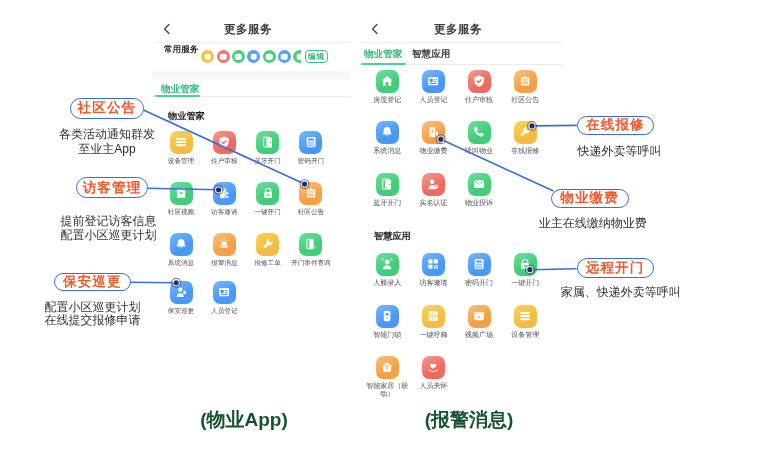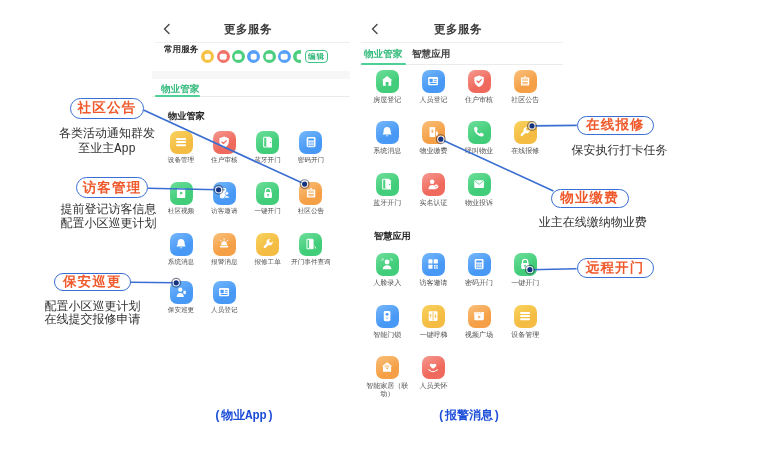--- a/index.html
+++ b/index.html
@@ -1,17 +1,17 @@
 <!DOCTYPE html>
 <html><head>
 <meta charset="utf-8">
 <style>
   html,body{margin:0;padding:0;background:#ffffff;}
   #stage{position:relative;width:742px;height:474px;background:#ffffff;overflow:hidden;
-         font-family:Liberation Mono, monospace;}
+         font-family:Liberation Sans, sans-serif;}
   #stage *{box-sizing:border-box;}
   .abs{position:absolute;}
   .panel{position:absolute;inset:0;pointer-events:none;}
   .panel > *{pointer-events:auto;}
   
   .nav-title{font-size:11.5px;font-weight:600;color:#3c3c3c;letter-spacing:.5px;white-space:nowrap;transform:translateX(-50%);}
   .back-btn{width:12px;height:12px;cursor:pointer;}
   .hair{height:1px;background:#efefef;}
   .quick-label{font-size:8.6px;font-weight:700;color:#2b2b2b;white-space:nowrap;}
   .quick-ico{position:absolute;border-radius:50%;}
@@ -25,21 +25,21 @@
   .tab.idle{color:#3f3f3f;}
   .tab-underline{height:2px;border-radius:1px;background:#4ecf96;}
   .sec-title{font-size:9.2px;font-weight:700;color:#222;white-space:nowrap;}
   
   .cell{position:absolute;width:48px;display:flex;flex-direction:column;align-items:center;cursor:pointer;}
   .app-ico{width:23px;height:23px;border-radius:7.2px;position:relative;flex:0 0 auto;
            display:flex;align-items:center;justify-content:center;}
   .app-ico svg{width:14.2px;height:14.2px;display:block;}
   .cell .lbl{margin-top:3px;font-size:7px;line-height:8.6px;color:#4e4e4e;text-align:center;white-space:normal;}
   #gridLeft .cell .lbl{font-size:6.6px;}
-  .caption{font-size:12px;font-weight:700;color:#1d4ed8;white-space:nowrap;transform:translateX(-50%);}
+  .caption{font-size:19px;font-weight:700;color:#14532d;white-space:nowrap;transform:translateX(-50%);}
   
   .pill{position:absolute;border:1.5px solid #3a6ed2;border-radius:999px;background:#fff;
         display:flex;align-items:center;justify-content:center;color:#f0592b;font-weight:600;
         font-size:13.5px;letter-spacing:1.2px;white-space:nowrap;}
   .desc{position:absolute;color:#303030;font-size:12px;font-weight:500;text-align:center;
         white-space:nowrap;transform:translateX(-50%);}
   #overlay{position:absolute;left:0;top:0;width:778px;height:474px;pointer-events:none;}
 </style>
 </head>
 <body>
@@ -537,34 +537,35 @@
       <circle cx="529.9" cy="269.7" r="2.6" fill="#14327e"></circle>
     </g>
     </svg>
   <div id="callouts">
       <div class="pill" style="left: 70px; top: 97.5px; width: 74px; height: 21.5px;">社区公告</div>
       <div class="desc" style="left: 107px; top: 127.3px; line-height: 14.4px;">
         <div>各类活动通知群发</div>
         <div>至业主App</div>
       </div>
       <div class="pill" style="left: 75.8px; top: 177px; width: 72.5px; height: 21px;">访客管理</div>
-      <div class="desc" style="left: 108.5px; top: 203px; line-height: 14.4px;">
+      <div class="desc" style="left: 108.5px; top: 214px; line-height: 14.4px;">
         <div>提前登记访客信息</div>
         <div>配置小区巡更计划</div>
       </div>
       <div class="pill" style="left: 54px; top: 273px; width: 76.6px; height: 18.4px;">保安巡更</div>
       <div class="desc" style="left: 92.5px; top: 301.2px; line-height: 13.2px;">
         <div>配置小区巡更计划</div>
         <div>在线提交报修申请</div>
       </div>
       <div class="pill" style="left: 576.8px; top: 116px; width: 77.2px; height: 18.6px;">在线报修</div>
       <div class="desc" style="left: 619.5px; top: 144.5px; line-height: 13.4px;">
-        <div>保安执行打卡任务</div>
+        <div>快递外卖等呼叫</div>
       </div>
       <div class="pill" style="left: 550.6px; top: 188.6px; width: 78px; height: 19px;">物业缴费</div>
       <div class="desc" style="left: 592.7px; top: 217.4px; line-height: 13.4px;">
         <div>业主在线缴纳物业费</div>
       </div>
       <div class="pill" style="left: 576.6px; top: 258.4px; width: 77px; height: 19.4px;">远程开门</div>
       <div class="desc" style="left: 620.8px; top: 285.8px; line-height: 13.4px;">
+        <div>家属、快递外卖等呼叫</div>
       </div>
     </div>
 </div>
 
 </body></html>

